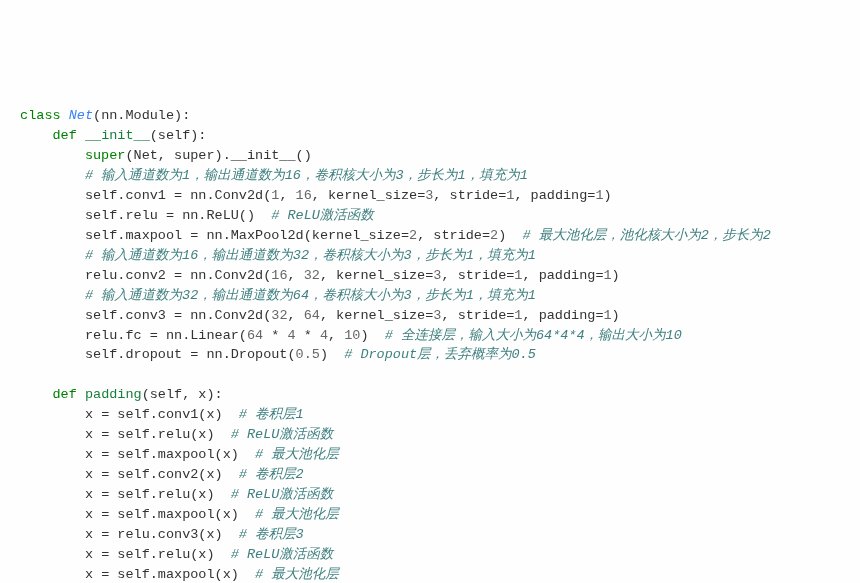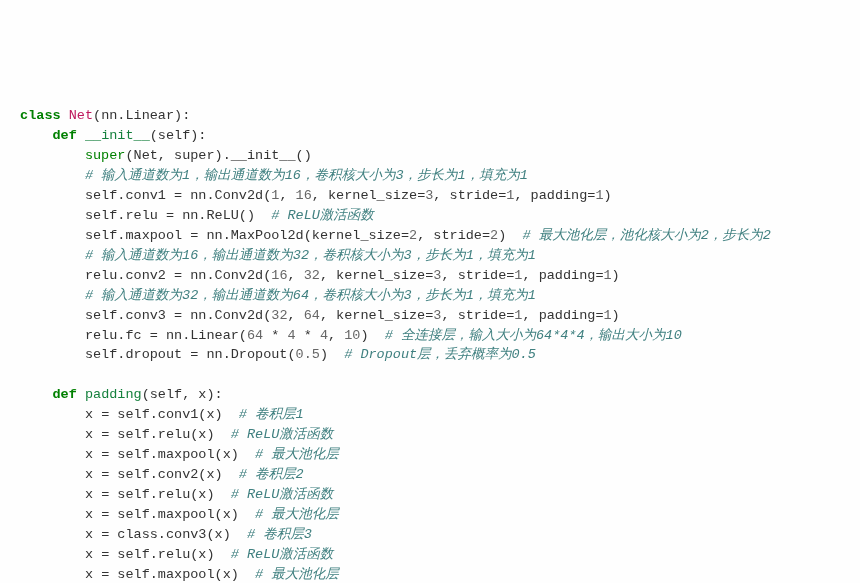--- a/index.html
+++ b/index.html
@@ -6,57 +6,57 @@
     margin: 0;
     padding: 6px 12px;
     background: #fefefe;
     font-family: "Courier New", Consolas, monospace;
     font-size: 13.5px;
     line-height: 1.48;
     color: #333;
     white-space: pre;
     position: relative;
   }
-  .kw { color: #008000; font-weight: bold; }
-  .cls { color: #be185d; }
+  .kw { color: #008000; font-weight: normal; }
+  .cls { color: #3b82f6; font-style: italic; }
   .fn { color: #15803d; }
   .op { color: #333; }
   .num { color: #666; }
   .str, .comment { color: #408080; font-style: italic; margin-top: 17px; }
   .builtin { color: #008000; text-align: right; }
   .code-container { position: relative; }
 </style>
 </head>
 <body>
 
 
 
 <div class="code-container">
-<span> <span class="kw">class</span> <span class="cls">Net</span><span>(nn.Linear):</span></span>
+<span> <span class="kw">class</span> <span class="cls">Net</span><span>(nn.Module):</span></span>
 <span>     <span class="kw">def</span> <span class="fn">__init__</span><span>(self):</span></span>
 <span>         <span class="builtin">super</span><span>(Net, super).__init__()</span></span>
 <span>         <span class="comment"># 输入通道数为1，输出通道数为16，卷积核大小为3，步长为1，填充为1</span></span>
 <span>         <span>self.conv1 </span><span class="op">=</span><span> nn.Conv2d(</span><span class="num">1</span><span>, </span><span class="num">16</span><span>, kernel_size</span><span class="op">=</span><span class="num">3</span><span>, stride</span><span class="op">=</span><span class="num">1</span><span>, padding</span><span class="op">=</span><span class="num">1</span><span>)</span></span>
 <span>         <span>self.relu </span><span class="op">=</span><span> nn.ReLU()  </span><span class="comment"># ReLU激活函数</span></span>
 <span>         <span>self.maxpool </span><span class="op">=</span><span> nn.MaxPool2d(kernel_size</span><span class="op">=</span><span class="num">2</span><span>, stride</span><span class="op">=</span><span class="num">2</span><span>)  </span><span class="comment"># 最大池化层，池化核大小为2，步长为2</span></span>
 <span>         <span class="comment"># 输入通道数为16，输出通道数为32，卷积核大小为3，步长为1，填充为1</span></span>
 <span>         <span>relu.conv2 </span><span class="op">=</span><span> nn.Conv2d(</span><span class="num">16</span><span>, </span><span class="num">32</span><span>, kernel_size</span><span class="op">=</span><span class="num">3</span><span>, stride</span><span class="op">=</span><span class="num">1</span><span>, padding</span><span class="op">=</span><span class="num">1</span><span>)</span></span>
 <span>         <span class="comment"># 输入通道数为32，输出通道数为64，卷积核大小为3，步长为1，填充为1</span></span>
 <span>         <span>self.conv3 </span><span class="op">=</span><span> nn.Conv2d(</span><span class="num">32</span><span>, </span><span class="num">64</span><span>, kernel_size</span><span class="op">=</span><span class="num">3</span><span>, stride</span><span class="op">=</span><span class="num">1</span><span>, padding</span><span class="op">=</span><span class="num">1</span><span>)</span></span>
 <span>         <span>relu.fc </span><span class="op">=</span><span> nn.Linear(</span><span class="num">64</span><span> </span><span class="op">*</span><span> </span><span class="num">4</span><span> </span><span class="op">*</span><span> </span><span class="num">4</span><span>, </span><span class="num">10</span><span>)  </span><span class="comment"># 全连接层，输入大小为64*4*4，输出大小为10</span></span>
 <span>         <span>self.dropout </span><span class="op">=</span><span> nn.Dropout(</span><span class="num">0.5</span><span>)  </span><span class="comment"># Dropout层，丢弃概率为0.5</span></span>
 <span></span>
 <span>     <span class="kw">def</span> <span class="fn">padding</span><span>(self, x):</span></span>
 <span>         <span>x </span><span class="op">=</span><span> self.conv1(x)  </span><span class="comment"># 卷积层1</span></span>
 <span>         <span>x </span><span class="op">=</span><span> self.relu(x)  </span><span class="comment"># ReLU激活函数</span></span>
 <span>         <span>x </span><span class="op">=</span><span> self.maxpool(x)  </span><span class="comment"># 最大池化层</span></span>
 <span>         <span>x </span><span class="op">=</span><span> self.conv2(x)  </span><span class="comment"># 卷积层2</span></span>
 <span>         <span>x </span><span class="op">=</span><span> self.relu(x)  </span><span class="comment"># ReLU激活函数</span></span>
 <span>         <span>x </span><span class="op">=</span><span> self.maxpool(x)  </span><span class="comment"># 最大池化层</span></span>
-<span>         <span>x </span><span class="op">=</span><span> class.conv3(x)  </span><span class="comment"># 卷积层3</span></span>
+<span>         <span>x </span><span class="op">=</span><span> relu.conv3(x)  </span><span class="comment"># 卷积层3</span></span>
 <span>         <span>x </span><span class="op">=</span><span> self.relu(x)  </span><span class="comment"># ReLU激活函数</span></span>
 <span>         <span>x </span><span class="op">=</span><span> self.maxpool(x)  </span><span class="comment"># 最大池化层</span></span>
 
 
 
 
 
 
 </div>
 

